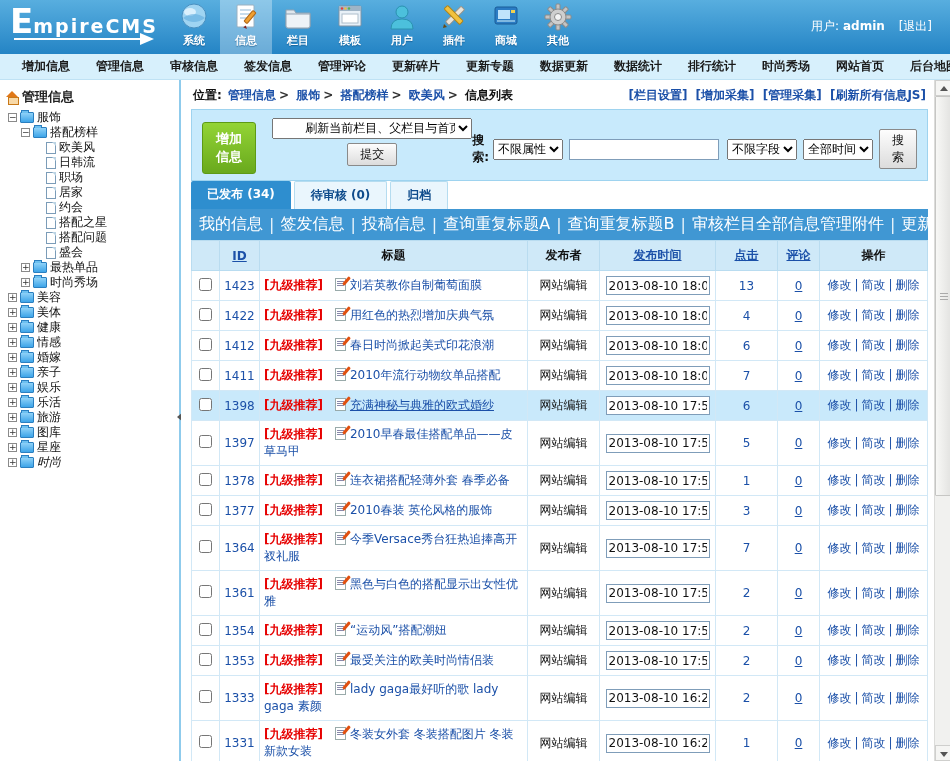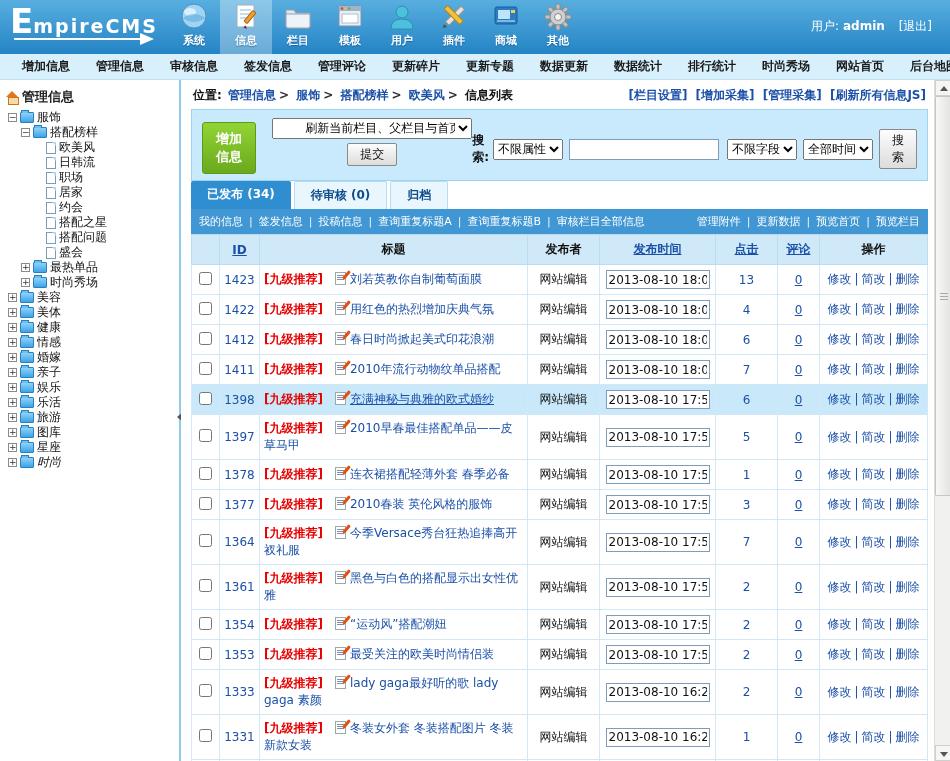--- a/index.html
+++ b/index.html
@@ -67,21 +67,21 @@
 .search-group { margin-left:auto; display:flex; align-items:center; margin-top:12px; }
 .search-group label { font-size:12px; font-weight:bold; color:#111; margin-right:4px; }
 .search-group select { font-size:12px; height:21px; margin-right:6px; }
 .search-input { width:150px; height:21px; border:1px solid #7f9db9; font-size:12px; padding:0 3px; margin-right:8px; background:#fff; }
 
 .tabs-row { display:flex; }
 .tab { font-size:12px; font-weight:bold; padding:5px 16px; cursor:pointer; border-radius:2px 2px 0 0; }
 .tab.active { background:#2e8ecf; color:#fff; }
 .tab.inactive { background:#eaf6fd; color:#0f4c8c; border:1px solid #b5dcf0; border-bottom:none; margin-left:3px; }
 
-.action-bar { background:#4097d3; color:#fff; font-size:11px; display:flex; justify-content:space-between; padding:5px 8px; }
+.action-bar { background:#4097d3; color:#fff; font-size:16px; display:flex; justify-content:space-between; padding:5px 8px; }
 .abar-left,.abar-right { display:flex; }
 .abar-item { display:flex; align-items:center; }
 .abar-item a { color:#fff; text-decoration:none; cursor:pointer; white-space:nowrap; }
 .abar-item .sep { margin:0 6px; color:#e8f4fb; }
 .abar-item:first-child .sep { display:none; }
 
 table.list { width:100%; border-collapse:collapse; table-layout:fixed; font-size:12px; border:1px solid #aed5ee; }
 table.list th { background:#cfe9f8; border:1px solid #b9dcf0; padding:6px 2px; font-size:12px; color:#111; }
 table.list th a { color:#1b50a8; text-decoration:underline; cursor:pointer; font-weight:bold; }
 table.list td { border:1px solid #d2e8f6; padding:5px 4px; vertical-align:middle; background:#fff; }

